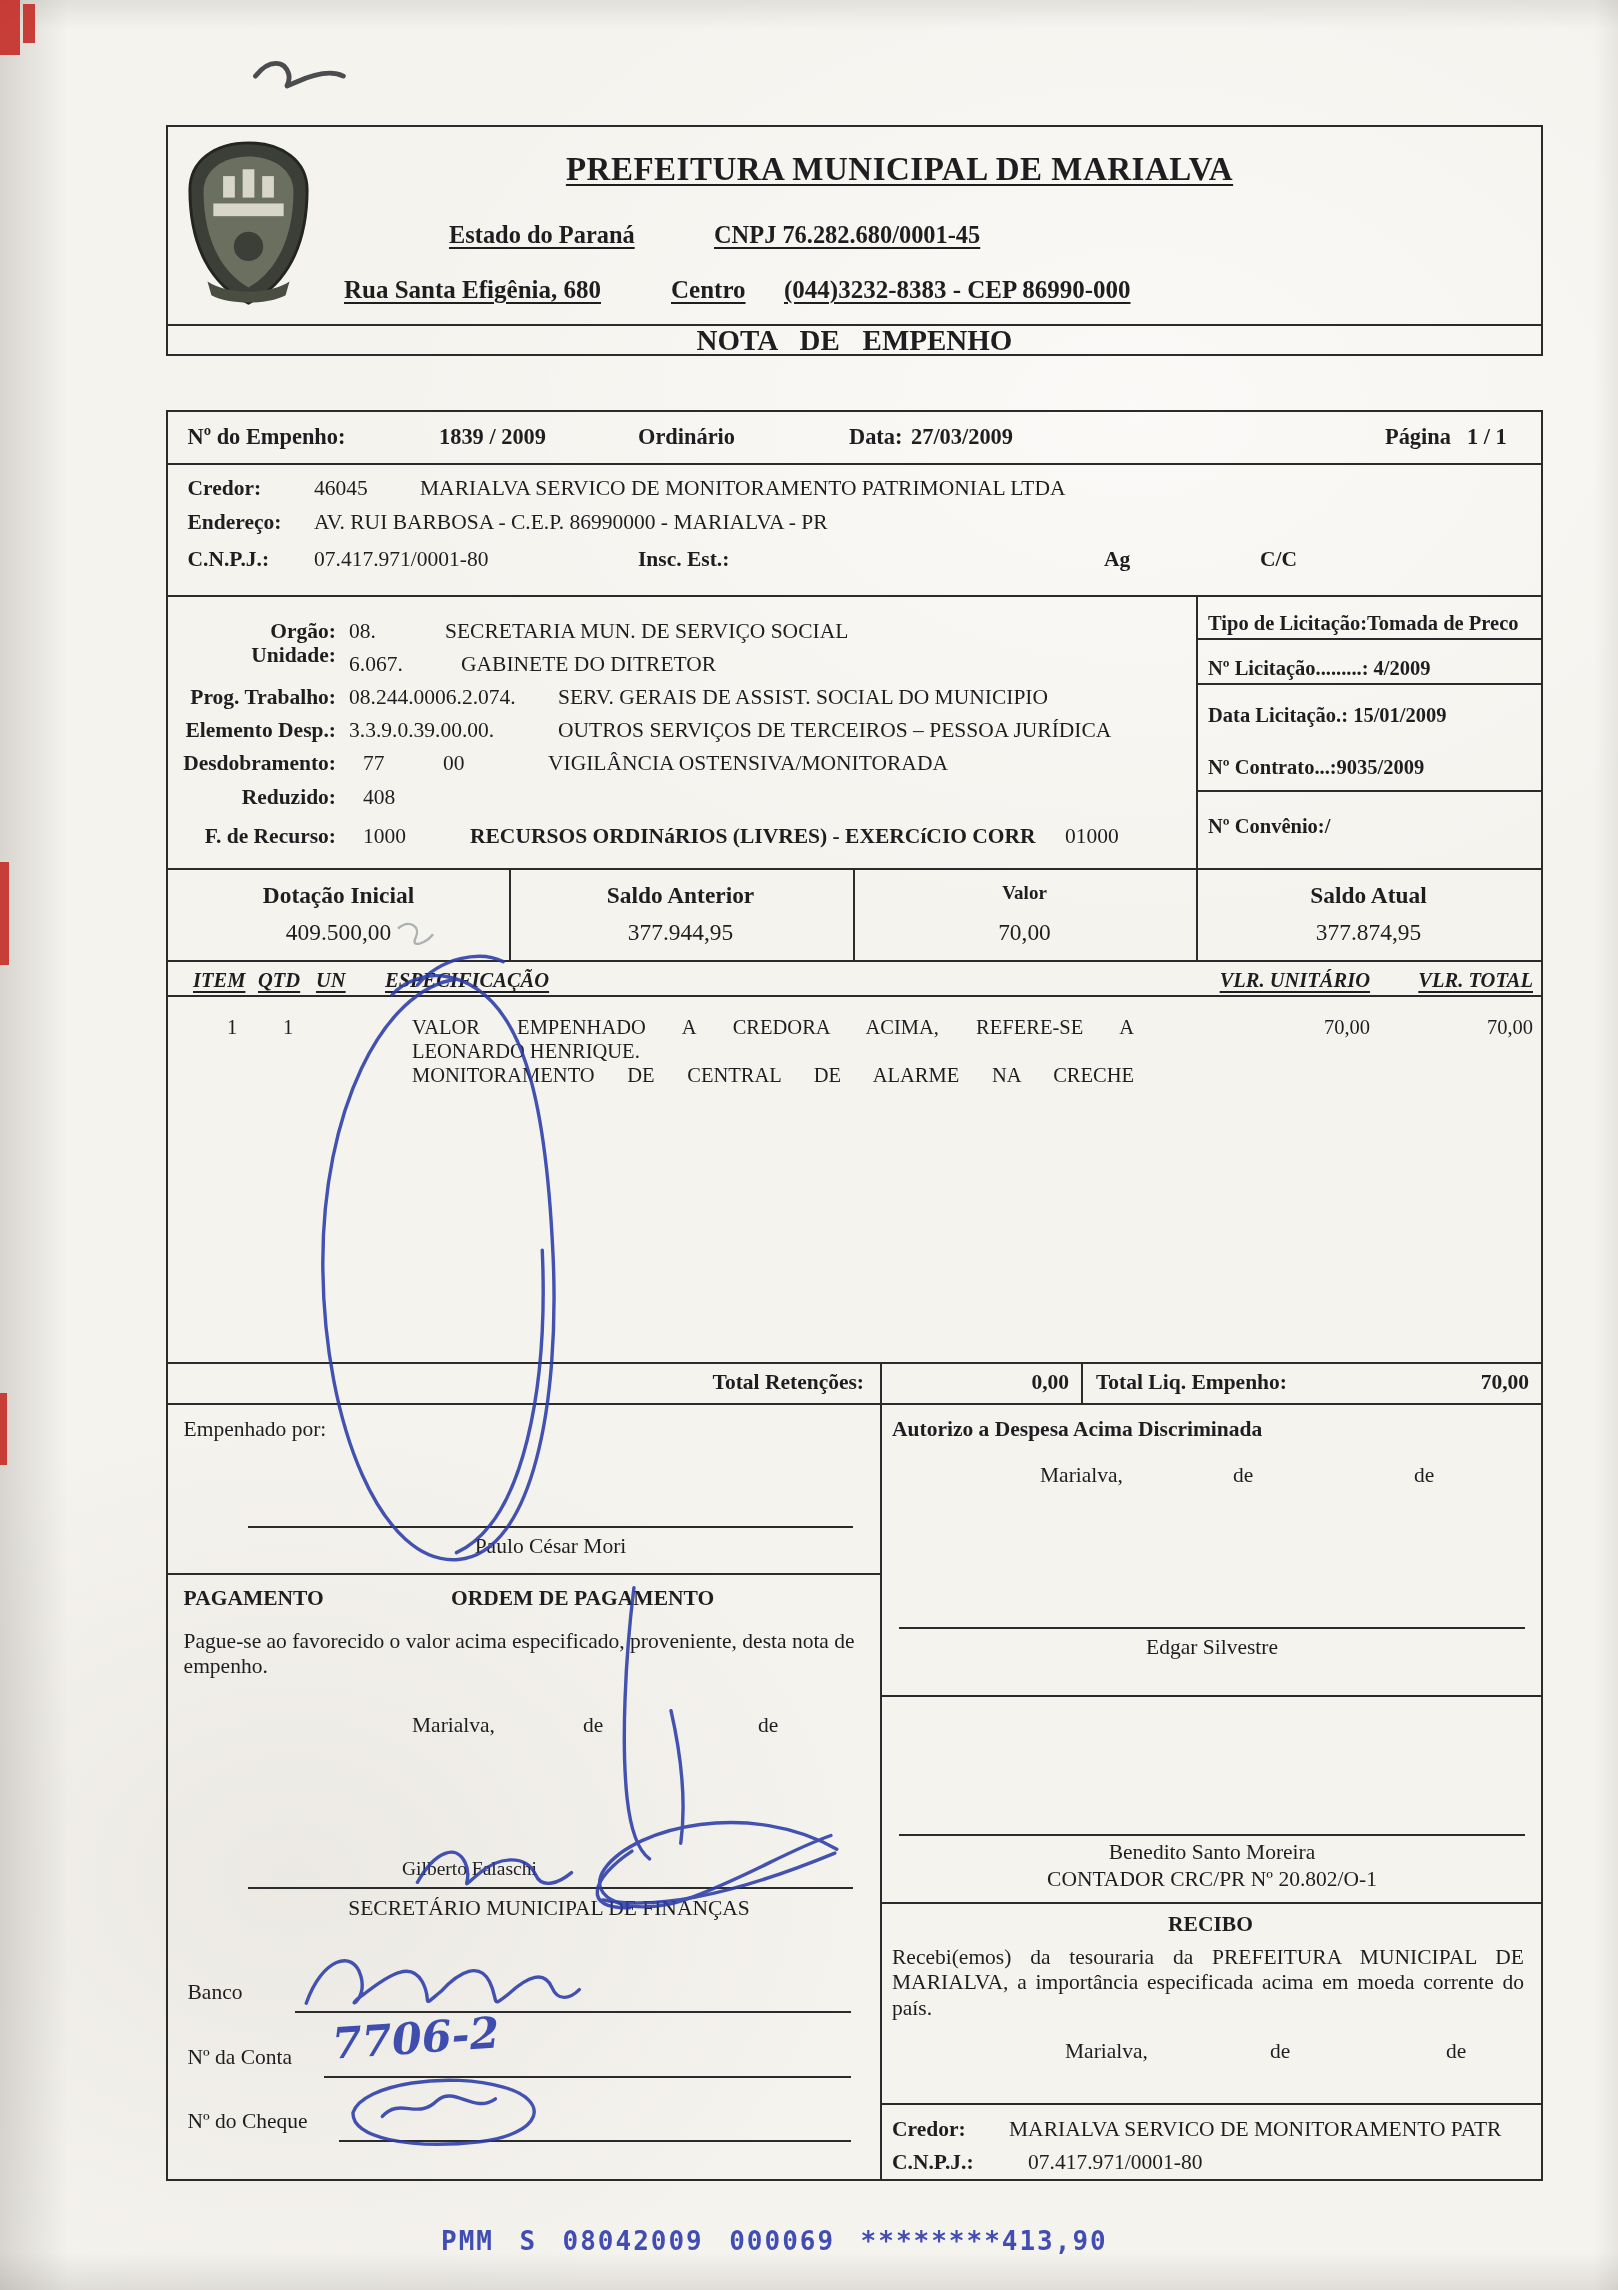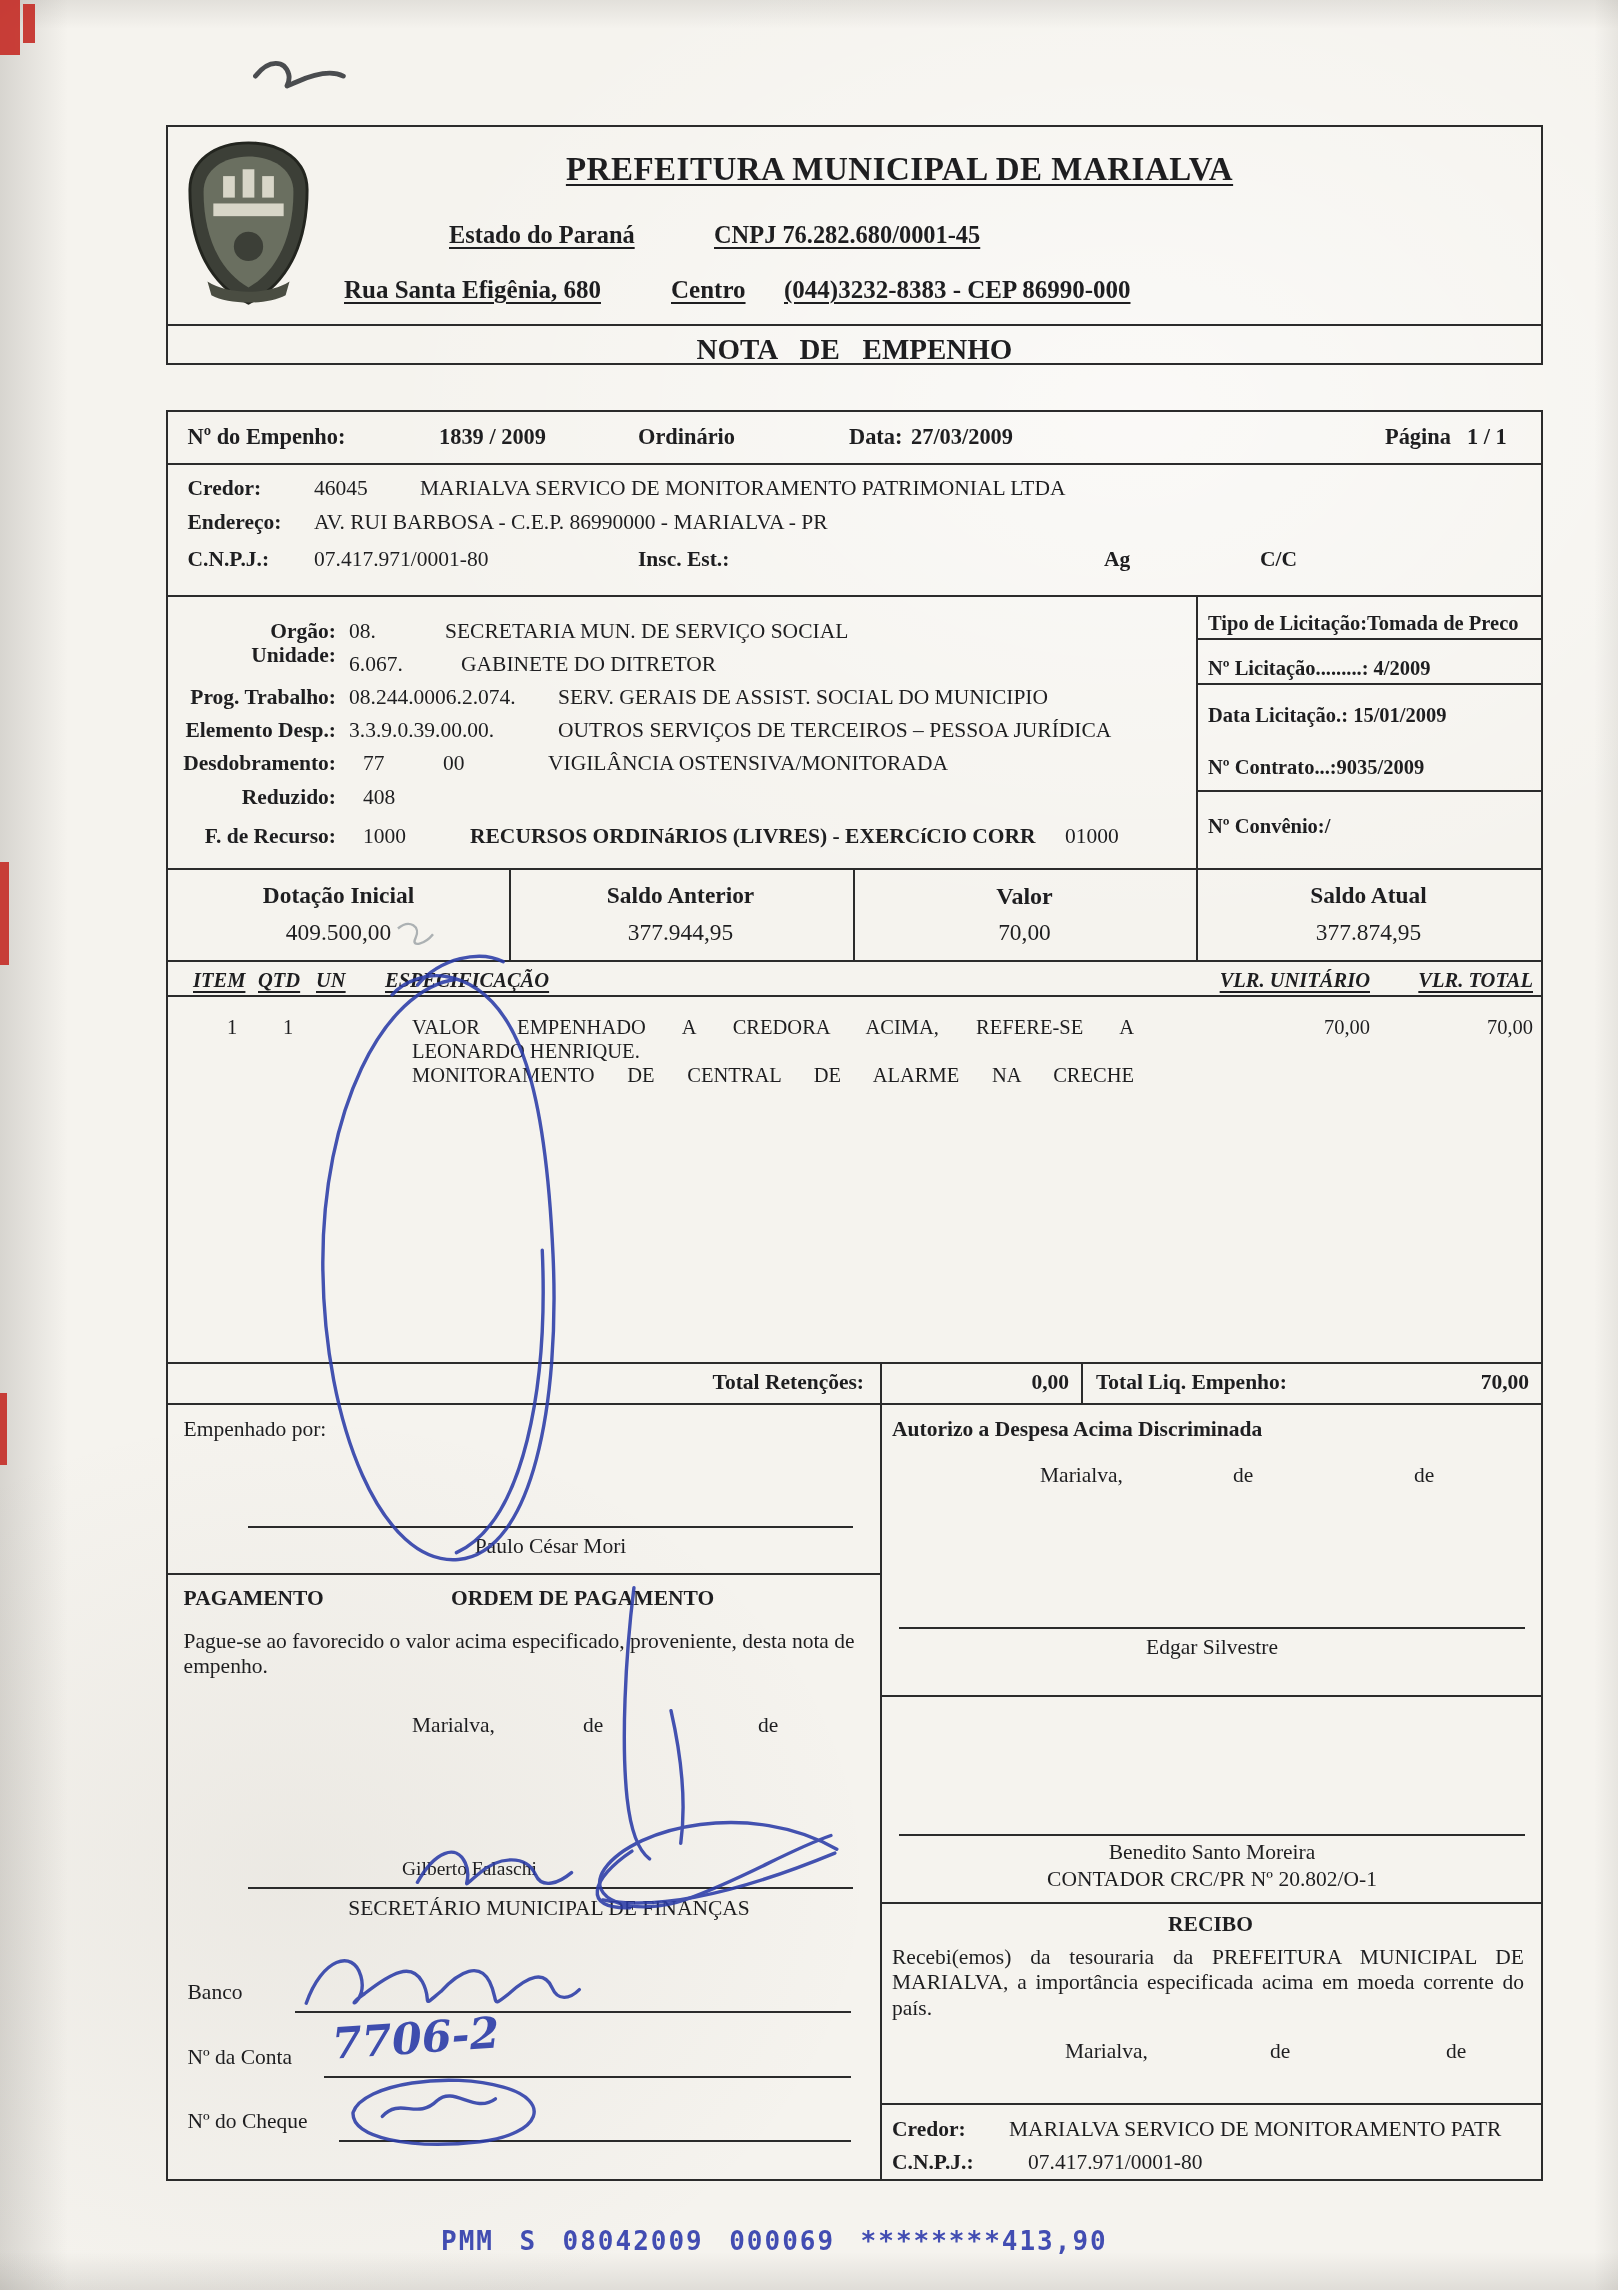--- a/index.html
+++ b/index.html
@@ -74,21 +74,21 @@
       <path d="M24 146 C 46 160 86 160 108 146 L 104 160 C 86 170 46 170 28 160 Z" fill="#4a4d42"></path>
     </svg>
     <div class="abs b u ctr" style="left:117px;top:23.4px;width:1229px;font-size:33px;letter-spacing:0.5px">PREFEITURA MUNICIPAL DE MARIALVA</div>
     <div class="abs b u" style="left:281px;top:94px;font-size:24.4px">Estado do Paraná</div>
     <div class="abs b u" style="left:546px;top:94px;font-size:24.4px">CNPJ 76.282.680/0001-45</div>
     <div class="abs b u" style="left:176px;top:148px;font-size:25px">Rua Santa Efigênia, 680</div>
     <div class="abs b u" style="left:503px;top:148px;font-size:25px">Centro</div>
     <div class="abs b u" style="left:616px;top:148px;font-size:25px">(044)3232-8383  -  CEP 86990-000</div>
   </div>
 
-  <div class="box" style="left:166px;top:320px;width:1377px;height:45px;border-top:none">
+  <div class="box" style="left:166px;top:311px;width:1377px;height:45px;border-top:none">
     <div class="abs b ctr" style="left:0;top:11.7px;width:100%;font-size:29px;word-spacing:15.6px">NOTA DE EMPENHO</div>
   </div>
 
   <div class="box" style="left:166px;top:410px;width:1377px;height:1771px">
 
     <div class="hl" style="left:0;top:51px;width:1373px"></div>
     <div class="hl" style="left:0;top:183px;width:1373px"></div>
     <div class="hl" style="left:0;top:456px;width:1373px"></div>
     <div class="hl" style="left:0;top:548px;width:1373px"></div>
     <div class="hl" style="left:0;top:583px;width:1373px"></div>
@@ -157,21 +157,21 @@
     <div class="abs" style="left:897px;top:412px">01000</div>
 
     <div class="abs b" style="left:1040px;top:199px;font-size:20.5px">Tipo de Licitação:Tomada de Preco</div>
     <div class="abs b" style="left:1040px;top:244px;font-size:20.5px">Nº Licitação.........: 4/2009</div>
     <div class="abs b" style="left:1040px;top:291px;font-size:20.5px">Data Licitação.: 15/01/2009</div>
     <div class="abs b" style="left:1040px;top:343px;font-size:20.5px">Nº Contrato...:9035/2009</div>
     <div class="abs b" style="left:1040px;top:402px;font-size:20.5px">Nº Convênio:/</div>
 
     <div class="abs b ctr" style="left:0;top:470px;width:341px;font-size:23.4px">Dotação Inicial</div>
     <div class="abs b ctr" style="left:341px;top:470px;width:343px;font-size:23.4px">Saldo Anterior</div>
-    <div class="abs b ctr" style="left:685px;top:470px;width:343px;font-size:24px">Valor</div>
+    <div class="abs b ctr" style="left:685px;top:470px;width:343px;font-size:19px">Valor</div>
     <div class="abs b ctr" style="left:1028px;top:470px;width:345px;font-size:23.4px">Saldo Atual</div>
     <div class="abs ctr" style="left:0;top:507px;width:341px;font-size:23.4px">409.500,00</div>
     <div class="abs ctr" style="left:341px;top:507px;width:343px;font-size:23.4px">377.944,95</div>
     <div class="abs ctr" style="left:685px;top:507px;width:343px;font-size:23.4px">70,00</div>
     <div class="abs ctr" style="left:1028px;top:507px;width:345px;font-size:23.4px">377.874,95</div>
 
     <div class="abs b i u" style="left:25px;top:556px;font-size:20.5px">ITEM</div>
     <div class="abs b i u" style="left:90px;top:556px;font-size:20.5px">QTD</div>
     <div class="abs b i u" style="left:148px;top:556px;font-size:20.5px">UN</div>
     <div class="abs b i u" style="left:217px;top:556px;font-size:20.5px">ESPECIFICAÇÃO</div>

